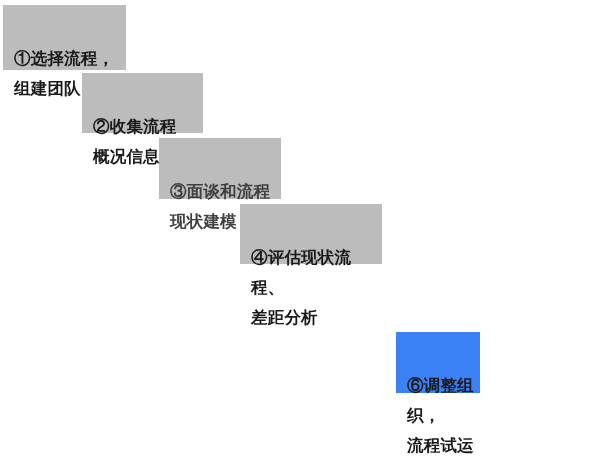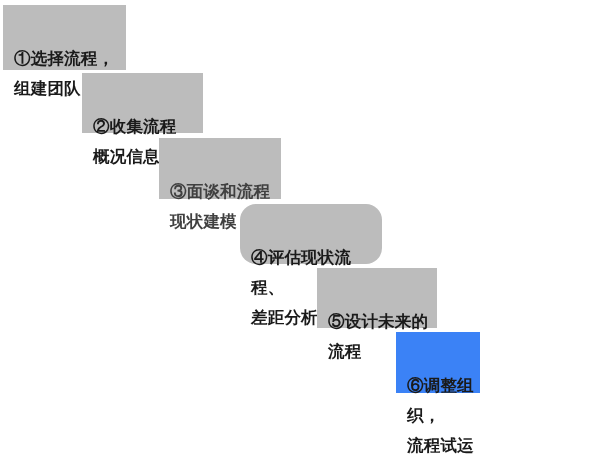--- a/index.html
+++ b/index.html
@@ -51,29 +51,25 @@
   <div class="step-box" style="left: 82px; top: 73px; width: 121px; height: 60px; background: rgb(188, 188, 188); color: rgb(26, 26, 26);">
     <span class="step-text">②收集流程
 概况信息</span>
   </div>
 
   <div class="step-box" style="left: 159px; top: 138px; width: 122px; height: 61px; background: rgb(188, 188, 188); color: #404040;">
     <span class="step-text">③面谈和流程
 现状建模</span>
   </div>
 
-  <div class="step-box" style="left: 240px; top: 204px; width: 142px; height: 60px; background: rgb(188, 188, 188); color: rgb(26, 26, 26); border-radius: 16px;">
+  <div class="step-box" style="left: 240px; top: 204px; width: 142px; height: 60px; background: rgb(188, 188, 188); color: rgb(26, 26, 26);">
     <span class="step-text">④评估现状流程、
 差距分析</span>
   </div>
 
-  <div class="step-box" style="left: 317px; top: 268px; width: 120px; height: 60px; background: rgb(188, 188, 188); color: rgb(26, 26, 26);">
-    <span class="step-text">⑤设计未来的
-流程</span>
-  </div>
 
   <div class="step-box" style="left: 396px; top: 332px; width: 84px; height: 61px; background: #3b82f6; color: rgb(26, 26, 26);">
     <span class="step-text">⑥调整组织，
 流程试运行</span>
   </div>
 
 
 </div>
 
 </body></html>

